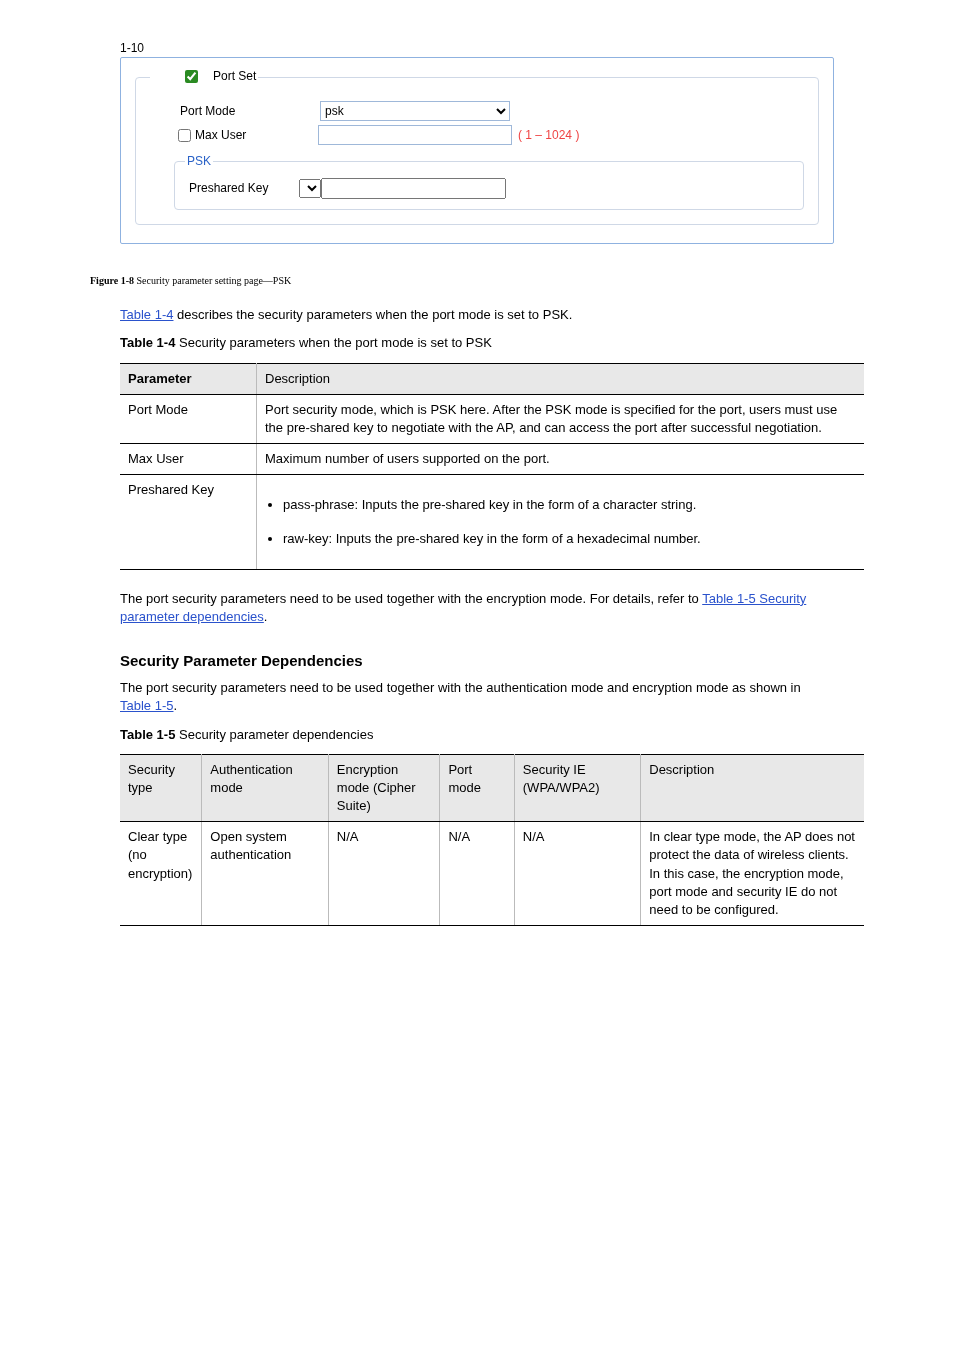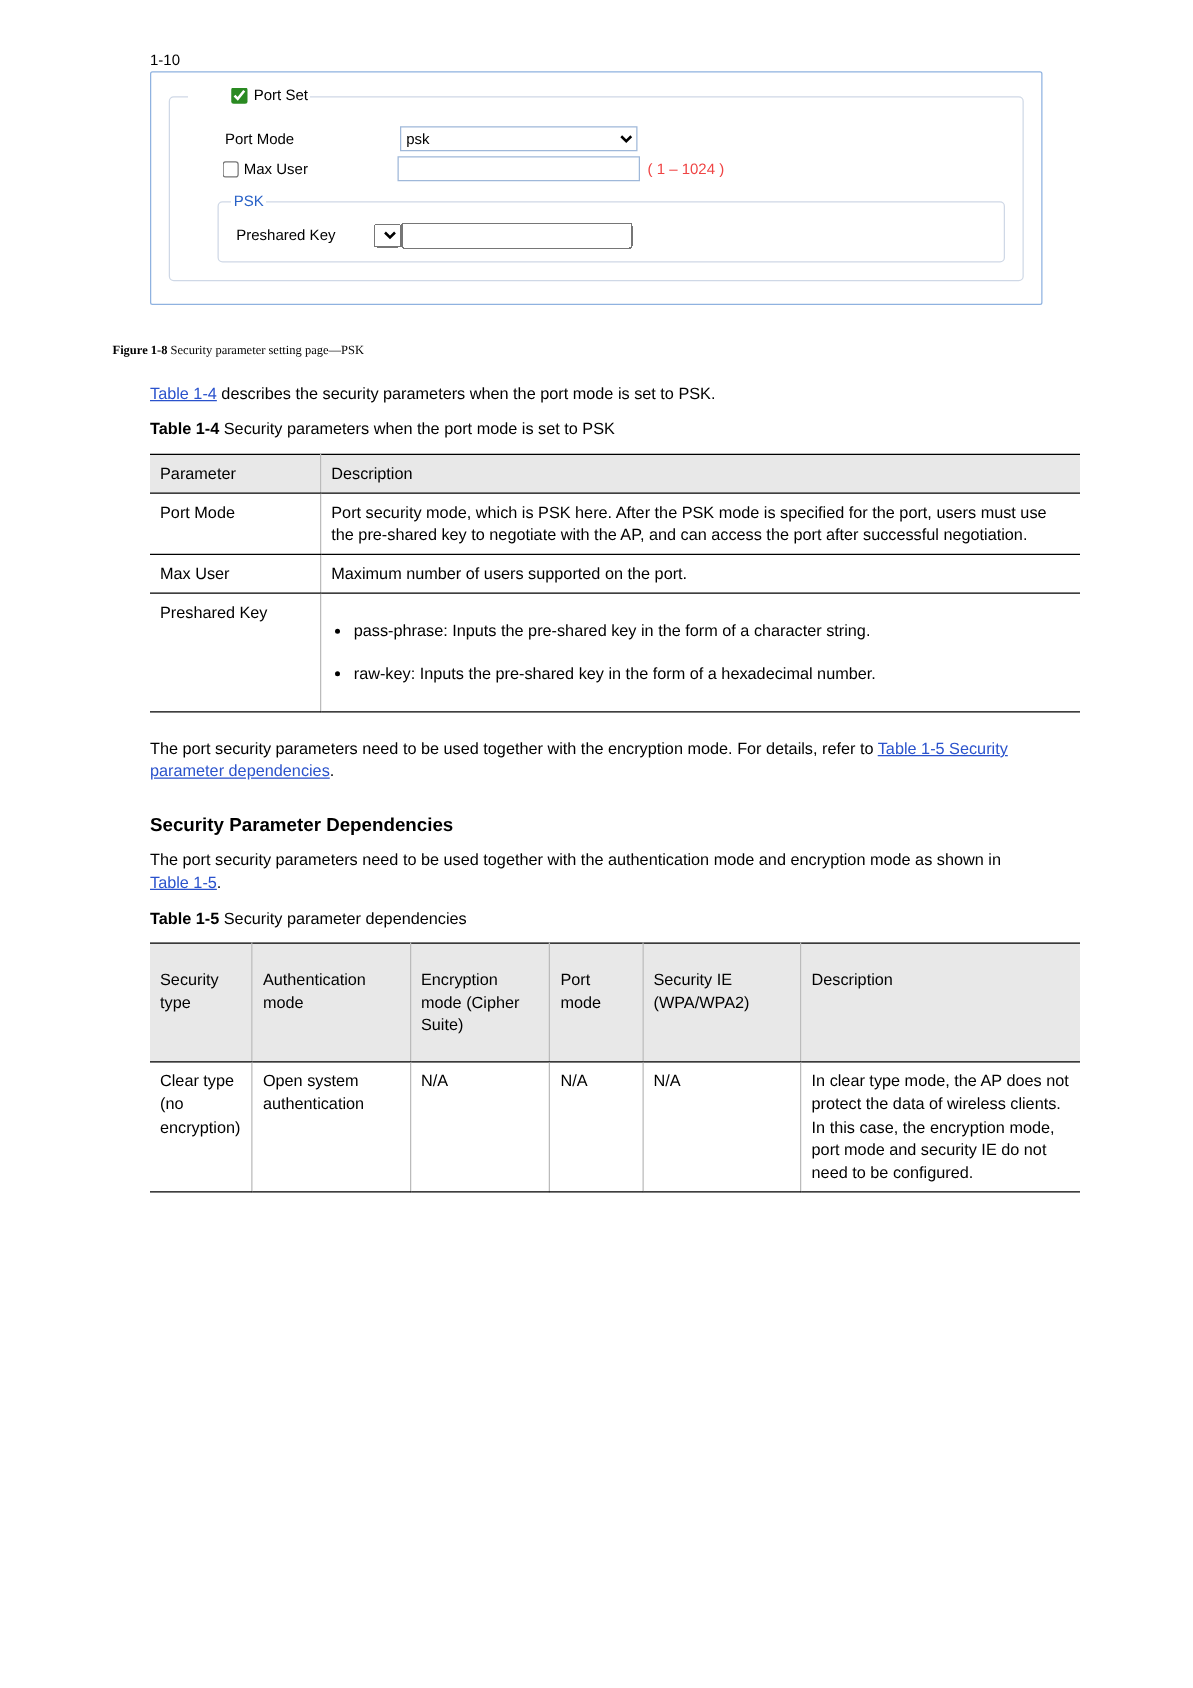--- a/index.html
+++ b/index.html
@@ -57,21 +57,21 @@
     background: #fff;
   }
   legend {
     font-family: Tahoma, Arial, sans-serif;
     font-size: 12px;
     padding: 0 2px;
   }
   .legend-check {
     display: inline-flex;
     align-items: center;
-    gap: 5px;
+    gap: 15px;
     padding-left: 33px;
   }
   .legend-check input[type="checkbox"] {
     accent-color: #2a8a22;
     width: 13px;
     height: 13px;
     margin: 0;
   }
   .form-row {
     display: flex;
@@ -167,20 +167,21 @@
     border-top: 1px solid #000;
     border-bottom: 1px solid #000;
     text-align: left;
     font-weight: normal;
     padding: 6px 8px;
     vertical-align: top;
   }
   .info-table th.col1 {
     border-right: 1px solid #bbb;
     width: 120px;
+    font-weight: bold;
   }
   .info-table td {
     border-bottom: 1px solid #000;
     padding: 6px 8px;
     vertical-align: top;
   }
   .info-table td.col1 {
     border-right: 1px solid #bbb;
     width: 120px;
   }
@@ -199,21 +200,21 @@
     margin: 4px 0 40px 30px;
     font-size: 13px;
   }
   .cfg-table th {
     background: #e8e8e8;
     border-top: 1px solid #000;
     border-bottom: 1px solid #000;
     border-right: 1px solid #bbb;
     text-align: left;
     font-weight: normal;
-    padding: 20px 8px;
+    padding: 6px 8px;
     vertical-align: top;
   }
   .cfg-table th:last-child {
     border-right: none;
   }
   .cfg-table td {
     border-bottom: 1px solid #000;
     border-right: 1px solid #bbb;
     padding: 6px 8px;
     vertical-align: top;

